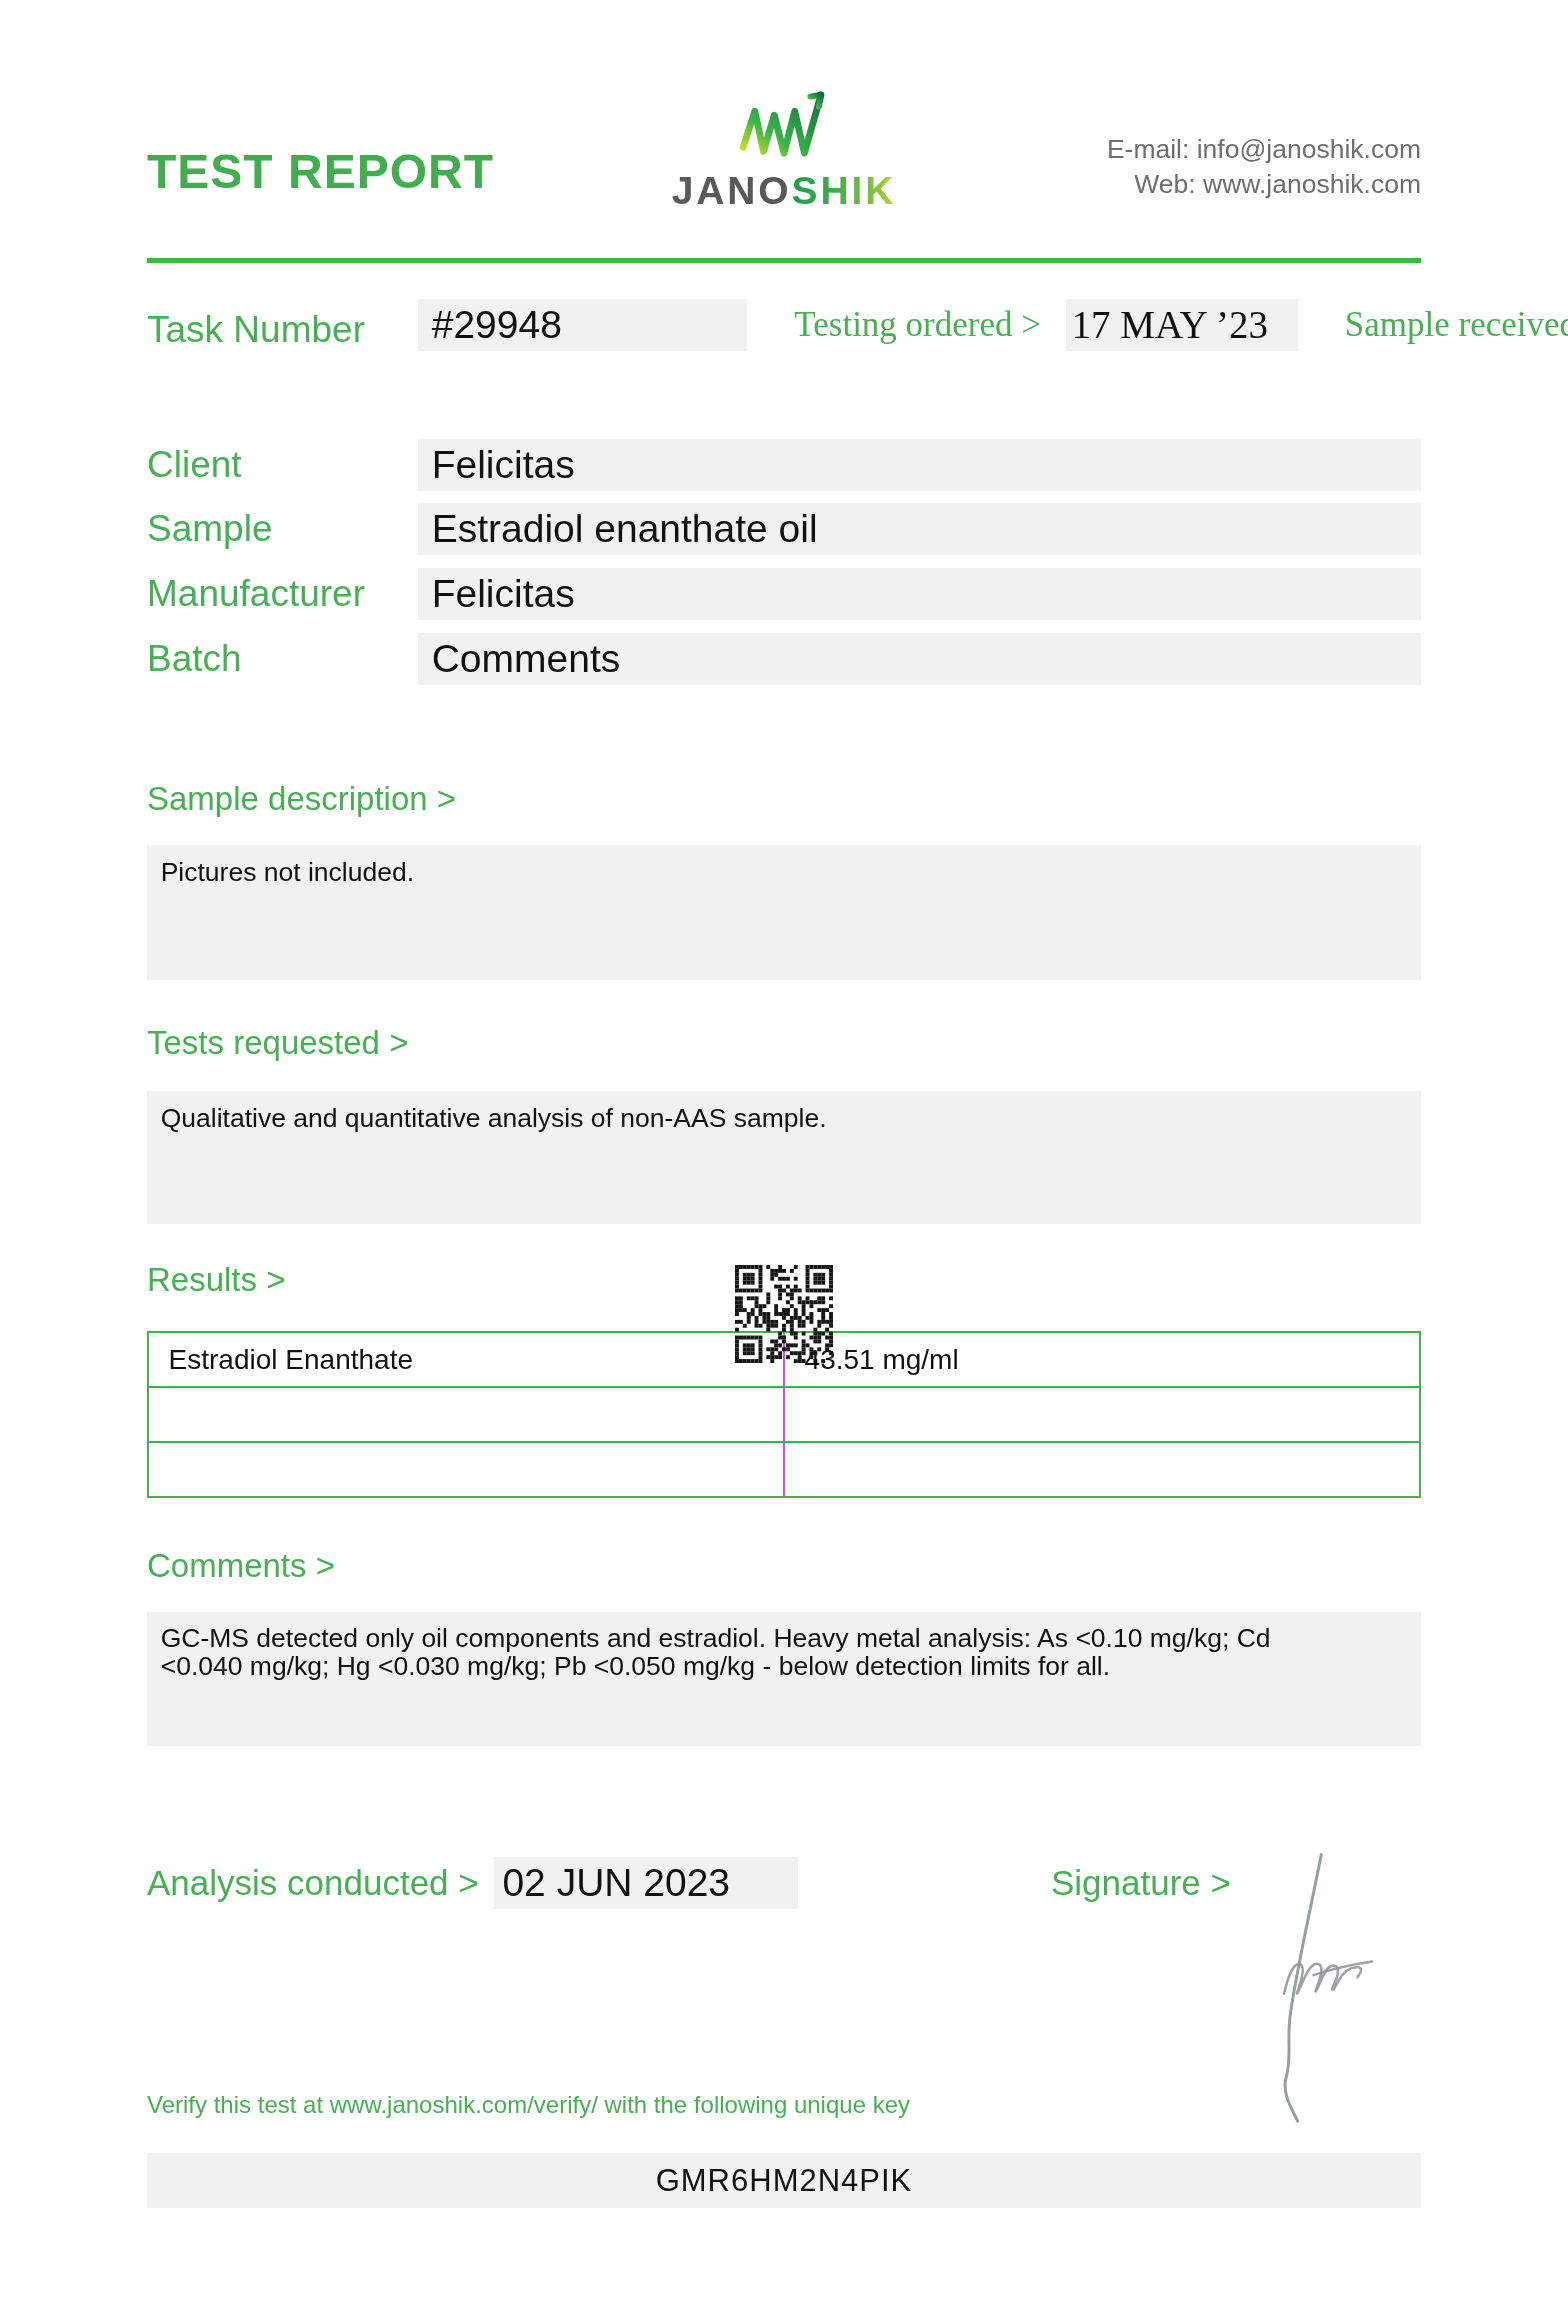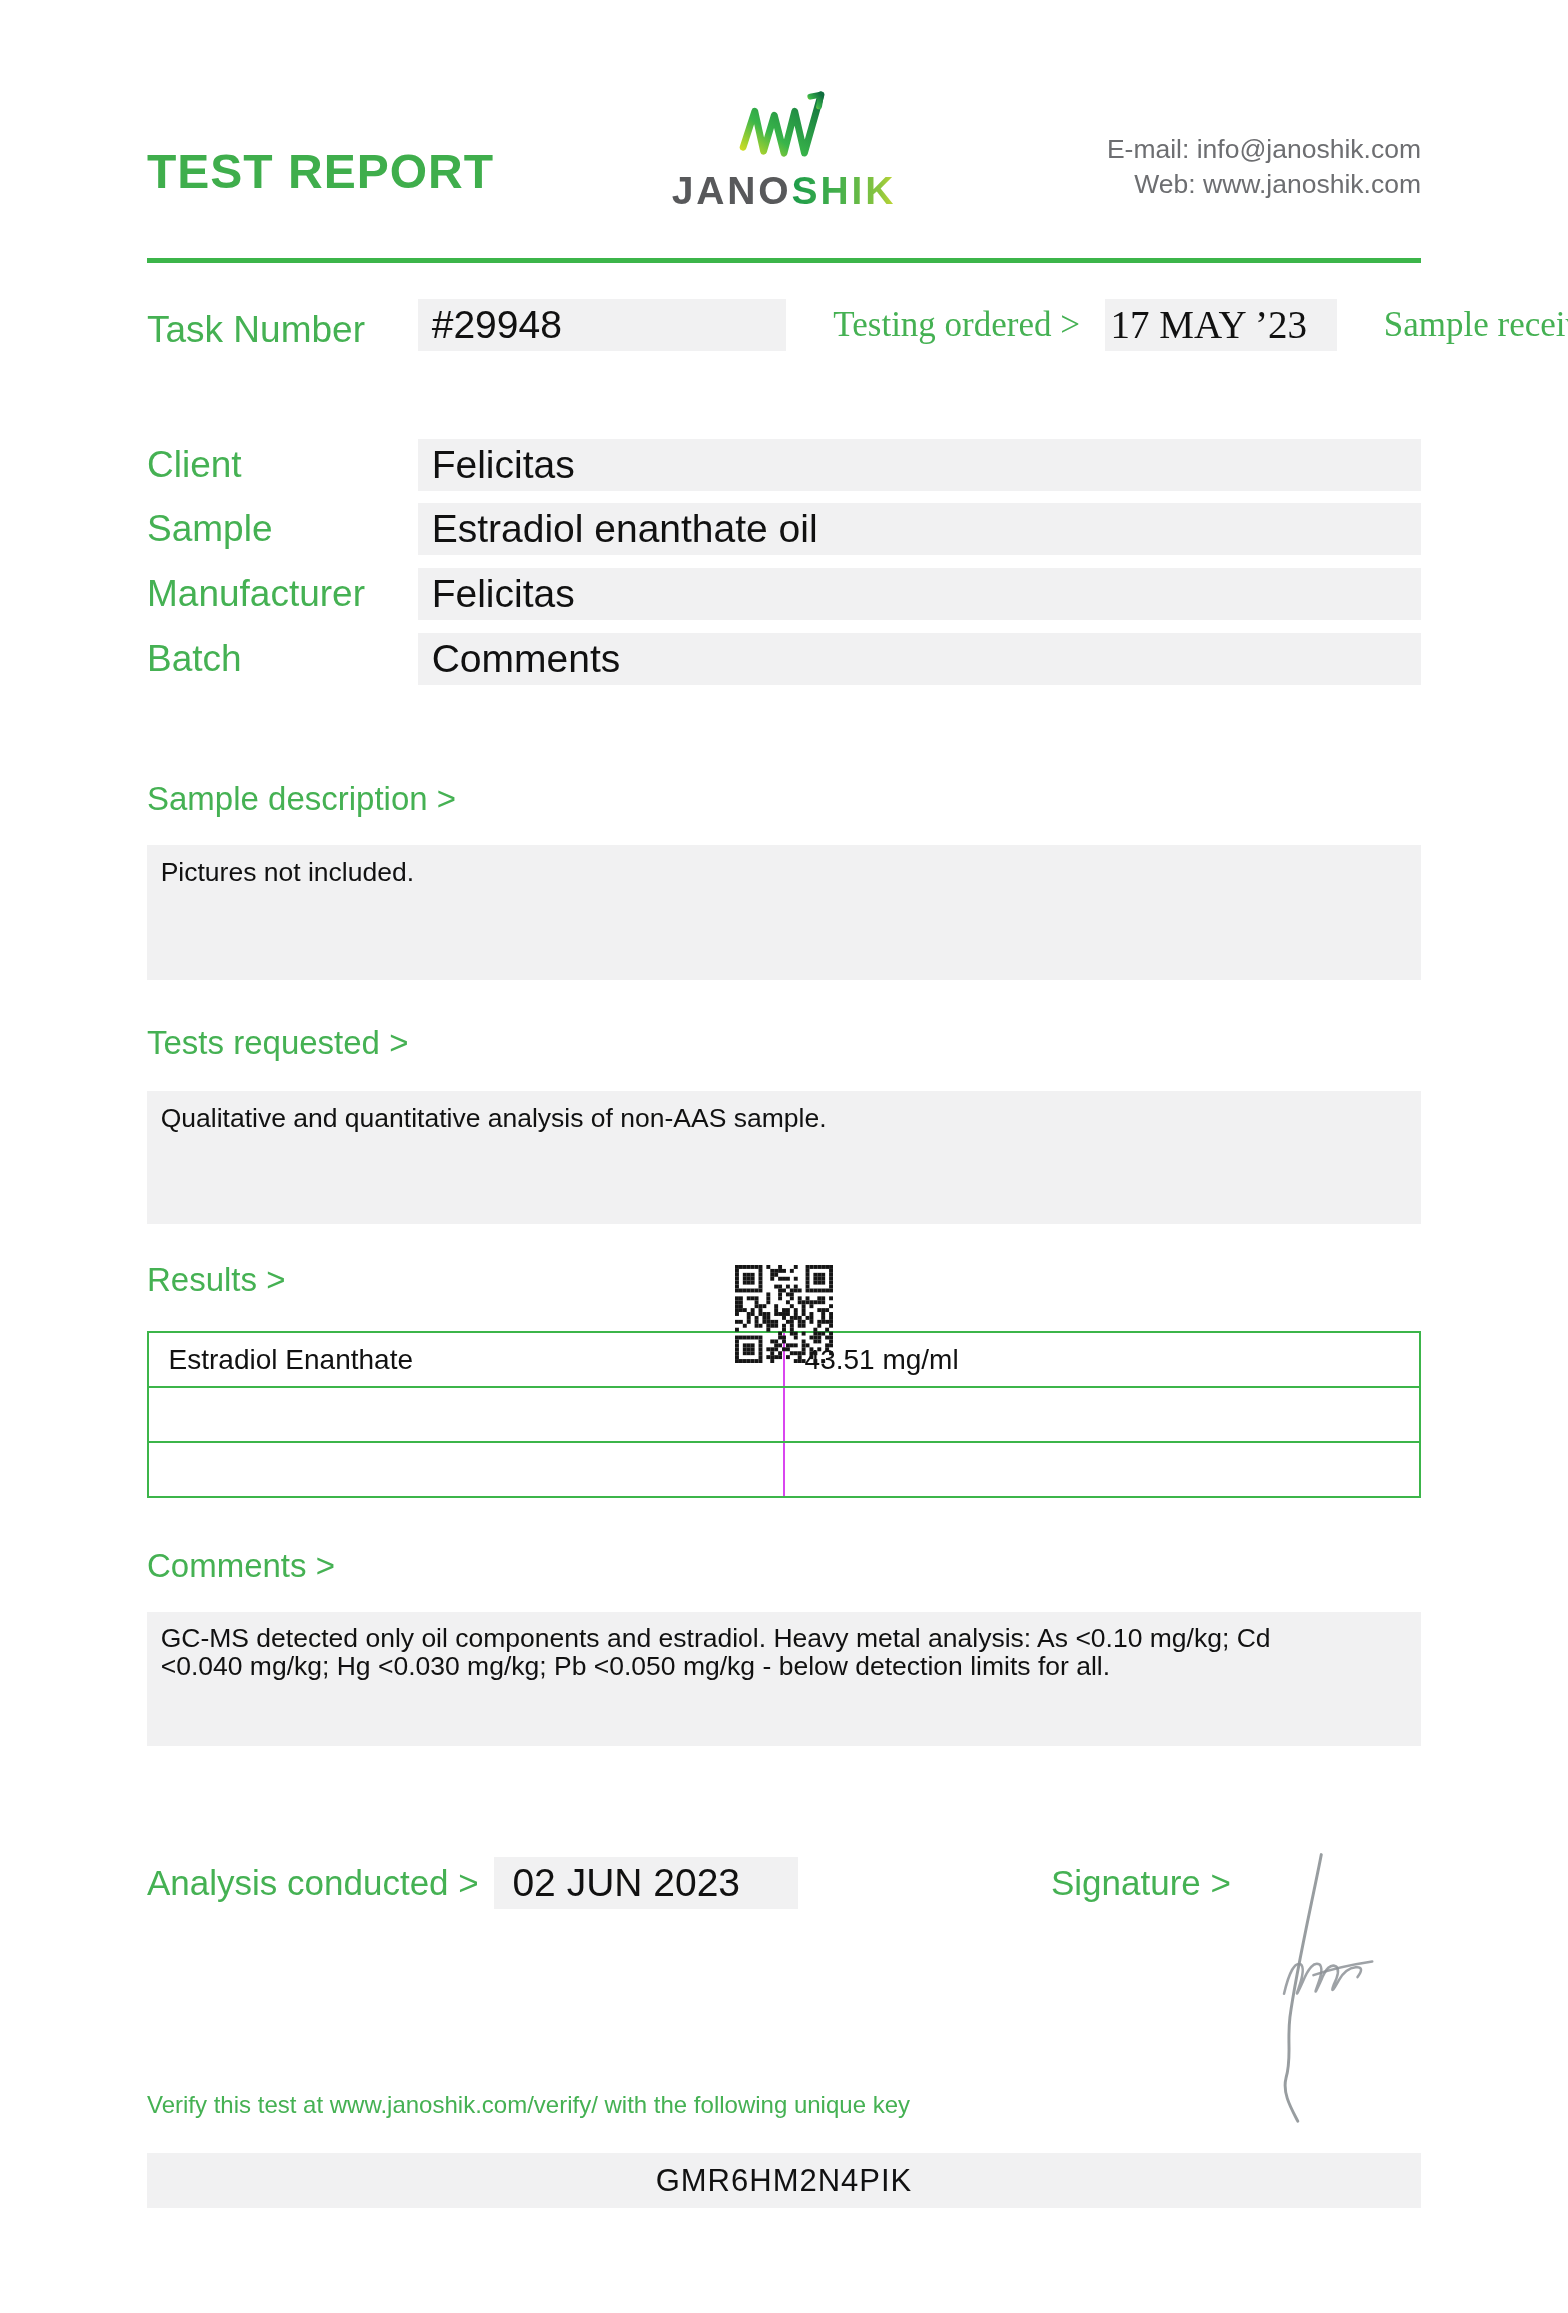--- a/index.html
+++ b/index.html
@@ -21,21 +21,21 @@
 
   .rule{height:4.9px;background:#3cb54a;margin-top:47px;}
 
   
   .label{color:#45b153;font-size:37px;}
   .value-box{background:#f1f1f2;height:52px;display:inline-flex;align-items:center;
              font-size:39px;color:#111;}
   .task-row{margin-top:36px;display:flex;justify-content:space-between;align-items:flex-start;}
   .field{display:flex;align-items:flex-end;}
   .field .label{width:271px;}
-  .task-box{width:368px;padding-left:13.7px;box-sizing:border-box;}
+  .task-box{width:329px;padding-left:13.7px;box-sizing:border-box;}
   .dates{display:flex;flex-direction:row;gap:14px;font-family:Liberation Serif, serif;}
   .date-row{display:flex;align-items:center;}
   .date-label{width:294px;text-align:right;font-size:35px;margin-right:24.5px;}
   .date-box{width:232px;padding-left:6px;box-sizing:border-box;}
 
   .details{margin-top:88px;}
   .detail-row{display:flex;align-items:center;margin-bottom:12.7px;}
   .detail-row:last-child{margin-bottom:0;}
   .detail-row .label{width:271px;}
   .detail-row .value-box{flex:1;padding-left:13.7px;}
@@ -56,21 +56,21 @@
   .rtable{margin-top:32px;border:2.9px solid #3cb54a;}
   .rrow{display:flex;height:53px;border-top:2px solid #3cb54a;}
   .rrow:first-child{border-top:none;}
   .rcell{flex:1;display:flex;align-items:center;padding:0 19.6px;font-size:28px;color:#111;}
   .rcell.analyte{border-right:2px solid #d946ef;}
 
   
   .footer{margin-top:111px;display:flex;justify-content:space-between;align-items:center;}
   .footer-left{display:flex;align-items:center;gap:15.7px;}
   .footer-left .label{font-size:35px;}
-  .analysis-box{width:304px;padding-left:18px;box-sizing:border-box;}
+  .analysis-box{width:304px;padding-left:8px;box-sizing:border-box;}
   .signature-label{font-size:35px;margin-right:190px;}
   .signature-svg{position:absolute;left:1227px;top:1835px;}
 
   .verify{margin-top:174px;font-size:24px;line-height:43px;color:#45b153;}
   .key-box{margin-top:27.4px;background:#f1f1f2;height:55px;display:flex;align-items:center;
            justify-content:center;font-size:31px;color:#111;letter-spacing:1px;}
 </style>
 </head>
 <body>
 

